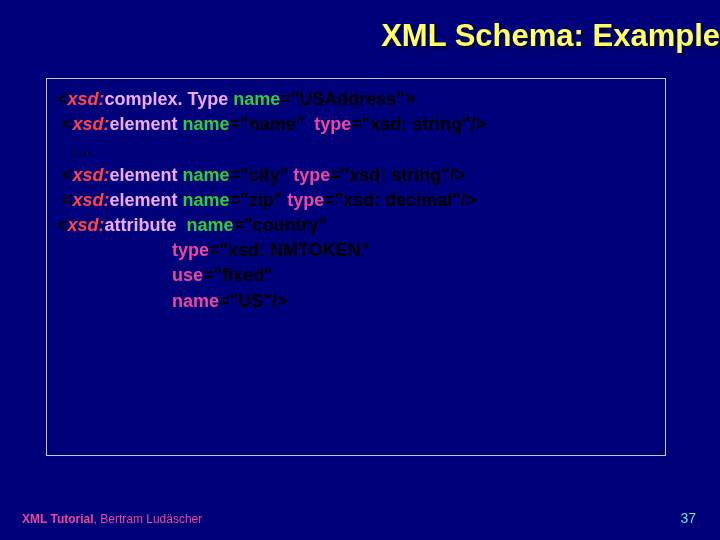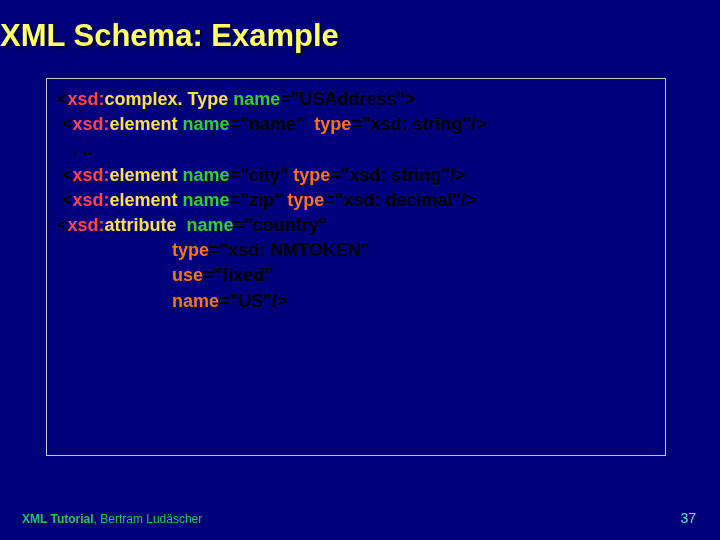--- a/index.html
+++ b/index.html
@@ -16,21 +16,21 @@
     position: relative;
     width: 720px;
     height: 540px;
     box-sizing: border-box;
   }
   .title {
     position: absolute;
     top: 18px;
     left: 0;
     width: 100%;
-    text-align: left;
+    text-align: right;
     color: #ffff66;
     font-family: "Trebuchet MS", Verdana, Arial, sans-serif;
     font-weight: 600;
     font-size: 31px;
     text-shadow: 2px 2px 3px rgba(0,0,0,0.7);
   }
   .codebox {
     position: absolute;
     left: 46px;
     top: 78px;
@@ -41,29 +41,29 @@
     padding: 8px 10px 10px 10px;
   }
   .codeline {
     font-family: Arial, Helvetica, sans-serif;
     font-size: 18px;
     font-weight: 700;
     color: #000;
     line-height: 1.40;
     white-space: pre;
   }
-  .ns  { color: #ff4444; }  
-  .kw  { color: #fde047; }  
+  .ns  { color: #ff4444; font-style: italic; }  
+  .kw  { color: #f0abfc; }  
   .nm  { color: #33cc33; }  
-  .typ { color: #f97316; }  
+  .typ { color: #ec4899; }  
   .footer-left {
     position: absolute;
     left: 22px;
     bottom: 14px;
-    color: #22c55e;
+    color: #ec4899;
     font-size: 12px;
   }
   .footer-left .b { font-weight: 700; }
   .footer-right {
     position: absolute;
     right: 24px;
     bottom: 14px;
     color: #5eead4;
     font-size: 14px;
   }

